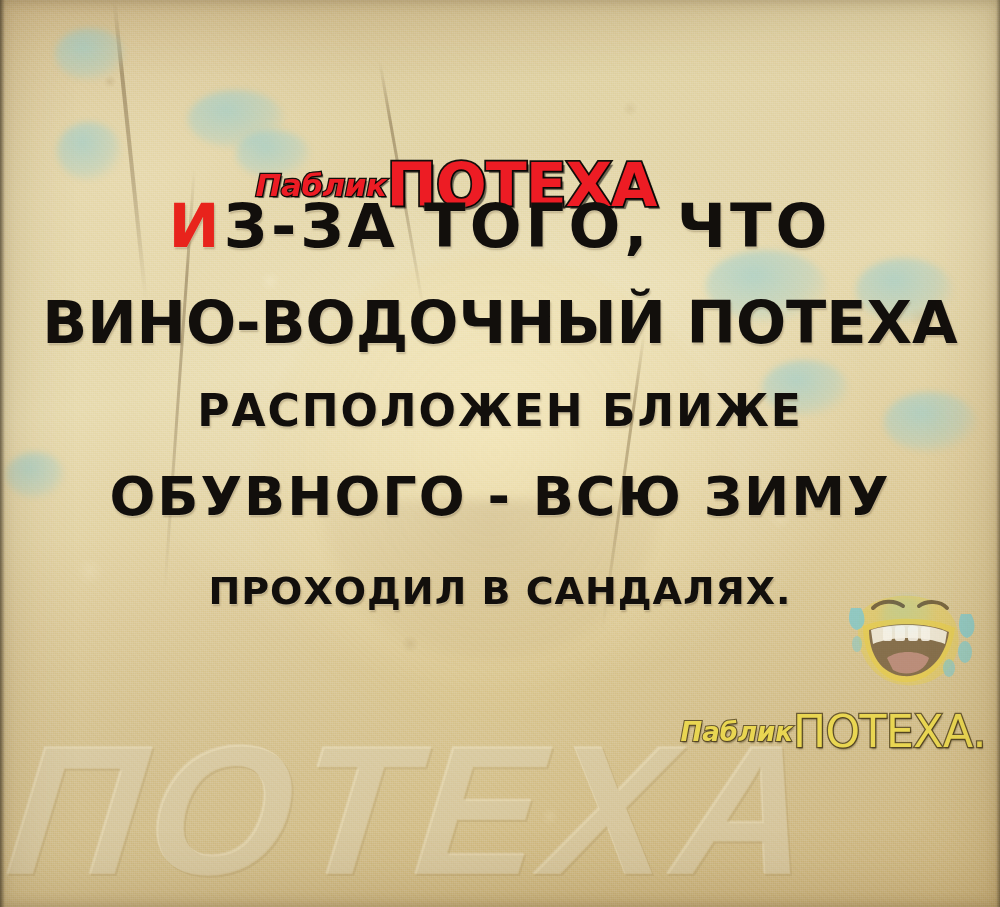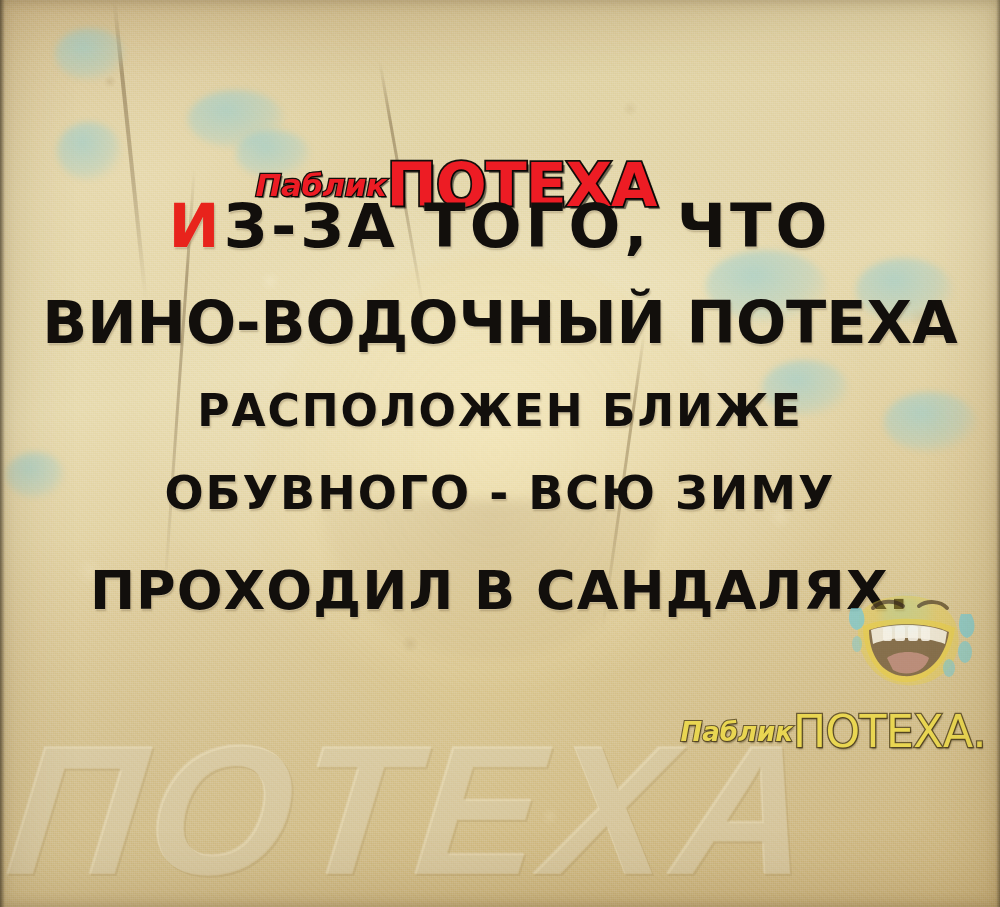--- a/index.html
+++ b/index.html
@@ -137,22 +137,22 @@
   }
   .cap-line {
     font-size: 60px;
     letter-spacing: 1px;
     margin: 0 0 37px 0;
     white-space: nowrap;
   }
   .cap-line.l1 { font-size: 61px; letter-spacing: 4px; }
   .cap-line.l2 { font-size: 59px; letter-spacing: 0px; }
   .cap-line.l3 { font-size: 44px; letter-spacing: 2px; }
-  .cap-line.l4 { font-size: 46px; letter-spacing: 2px; }
-  .cap-line.l5 { font-size: 54px; letter-spacing: 1px; margin-bottom: 0; margin-top: 48px; }
+  .cap-line.l4 { font-size: 54px; letter-spacing: 2px; }
+  .cap-line.l5 { font-size: 38px; letter-spacing: 1px; margin-bottom: 0; margin-top: 48px; }
 
   .redcap {
     color: #e8231c;
   }
 
   
   #wm-top {
     position: absolute;
     left: 0;
     top: 150px;

